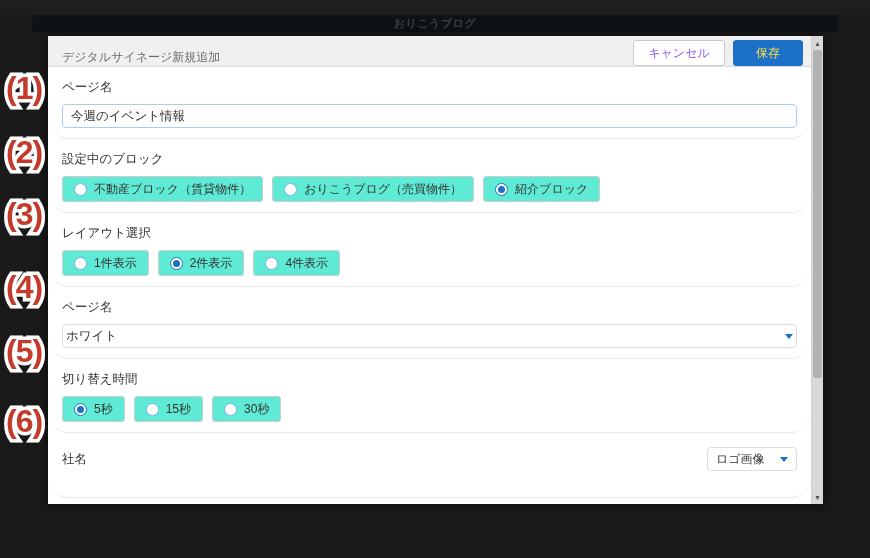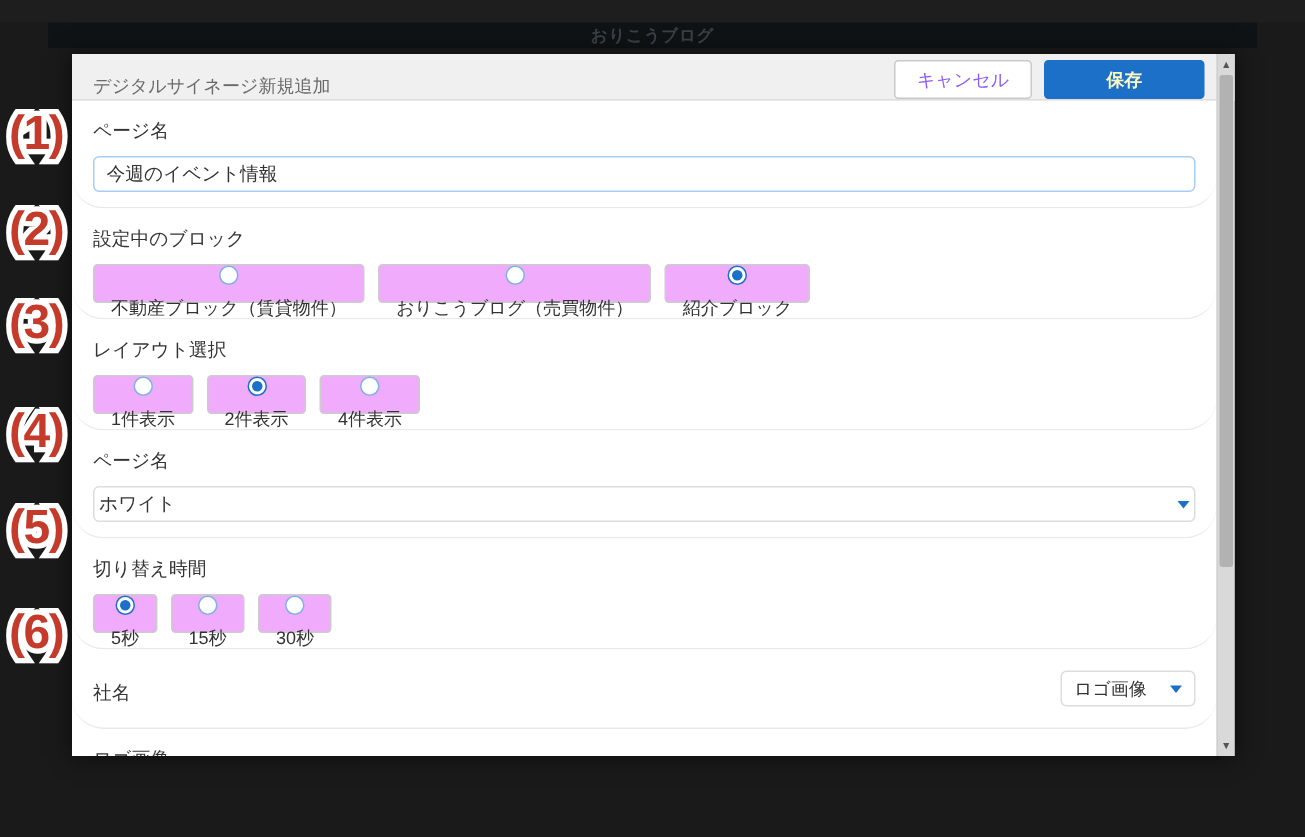--- a/index.html
+++ b/index.html
@@ -10,31 +10,31 @@
   .bg-topstrip { position:absolute; top:0; left:0; right:0; height:15px; background:#1e1e1e; }
   .bg-band { position:absolute; top:15px; left:32px; right:32px; height:17px; background:#0f1316; display:flex; align-items:center; justify-content:center; }
   .bg-band-title { color:#3a4147; font-size:11px; font-weight:bold; letter-spacing:.5px; }
 
   
   .modal { position:absolute; left:48px; top:36px; width:775px; height:468px; background:#fff; box-shadow:0 0 14px rgba(0,0,0,.6); }
   .modal-header { height:31px; background:#f0f0f0; border-bottom:1px solid #ddd; display:flex; align-items:flex-end; padding:0 10px 0 14px; }
   .modal-title { font-size:12px; color:#6a6a6a; flex:1; }
   .btn { height:26px; font-size:12px; border-radius:3px; display:inline-flex; align-items:center; justify-content:center; cursor:pointer; }
   .btn-cancel { width:92px; background:#fff; border:1px solid #c9c9c9; color:#8b5cf6; margin-right:8px; }
-  .btn-save { width:107px; background:#1c70c8; border:1px solid #1c70c8; color:#fef9c3; margin-right:10px;font-weight:bold; }
+  .btn-save { width:70px; background:#1c70c8; border:1px solid #1c70c8; color:#fde047; margin-right:10px; }
 
   .modal-body { position:absolute; top:31px; left:0; right:12px; bottom:0; overflow:hidden; }
   .section { padding:12px 14px 10px 14px; border-bottom:1px solid #e9e9e9;border-radius:21px; }
   .section:last-child { border-bottom:none; }
   .field-label { font-size:12.5px; color:#333; margin-bottom:8px; }
 
   .text-input { width:100%; height:24px; border:1px solid #a9cdf2; border-radius:4px; padding:0 8px; font-size:12.5px; color:#333; font-family:inherit; background:#fff; }
 
   .radio-row { display:flex; gap:9px; }
-  .radio-box { display:inline-flex; align-items:center; gap:7px; border:1px solid #ccc; border-radius:3px; background:#f0abfc; padding:0 11px; height:26px; cursor:pointer;flex-direction:column; }
+  .radio-box { display:inline-flex; align-items:center; gap:7px; border:1px solid #ccc; border-radius:3px; background:#5eead4; padding:0 11px; height:26px; cursor:pointer; }
   .radio { width:13px; height:13px; border:1px solid #7fb2e4; border-radius:50%; background:#fff; position:relative; flex:0 0 auto; }
   .radio .dot { display:none; }
   .radio-box.selected .radio { border-color:#1c70c8; }
   .radio-box.selected .radio .dot { display:block; position:absolute; left:2px; top:2px; width:7px; height:7px; border-radius:50%; background:#1c70c8; }
   .radio-label { font-size:12px; color:#333; white-space:nowrap; }
 
   .select-box { width:100%; height:24px; border:1px solid #dcdcdc; border-radius:4px; background:#fff; display:flex; align-items:center; padding:0 3px; cursor:pointer; }
   .select-value { font-size:12.5px; color:#333; flex:1; }
   .caret-down { width:0; height:0; border-left:4px solid transparent; border-right:4px solid transparent; border-top:5px solid #1c70c8; }
 
@@ -138,21 +138,21 @@
           <span class="radio"></span>
           <span class="radio-label">15秒</span>
         </div>
         <div class="radio-box">
           <span class="radio"></span>
           <span class="radio-label">30秒</span>
         </div>
       </div>
     </div>
 
-    <div class="section row-between" style="padding-top:14px; padding-bottom:14px;align-items:flex-end;">
+    <div class="section row-between" style="padding-top:14px; padding-bottom:26px;">
       <div class="field-label" style="margin-bottom:0;">社名</div>
       <div class="select-small">
         <span class="select-value">ロゴ画像</span>
         <span class="caret-down"></span>
       </div>
     </div>
 
     <div class="section">
       <div class="field-label">ロゴ画像</div>
 

